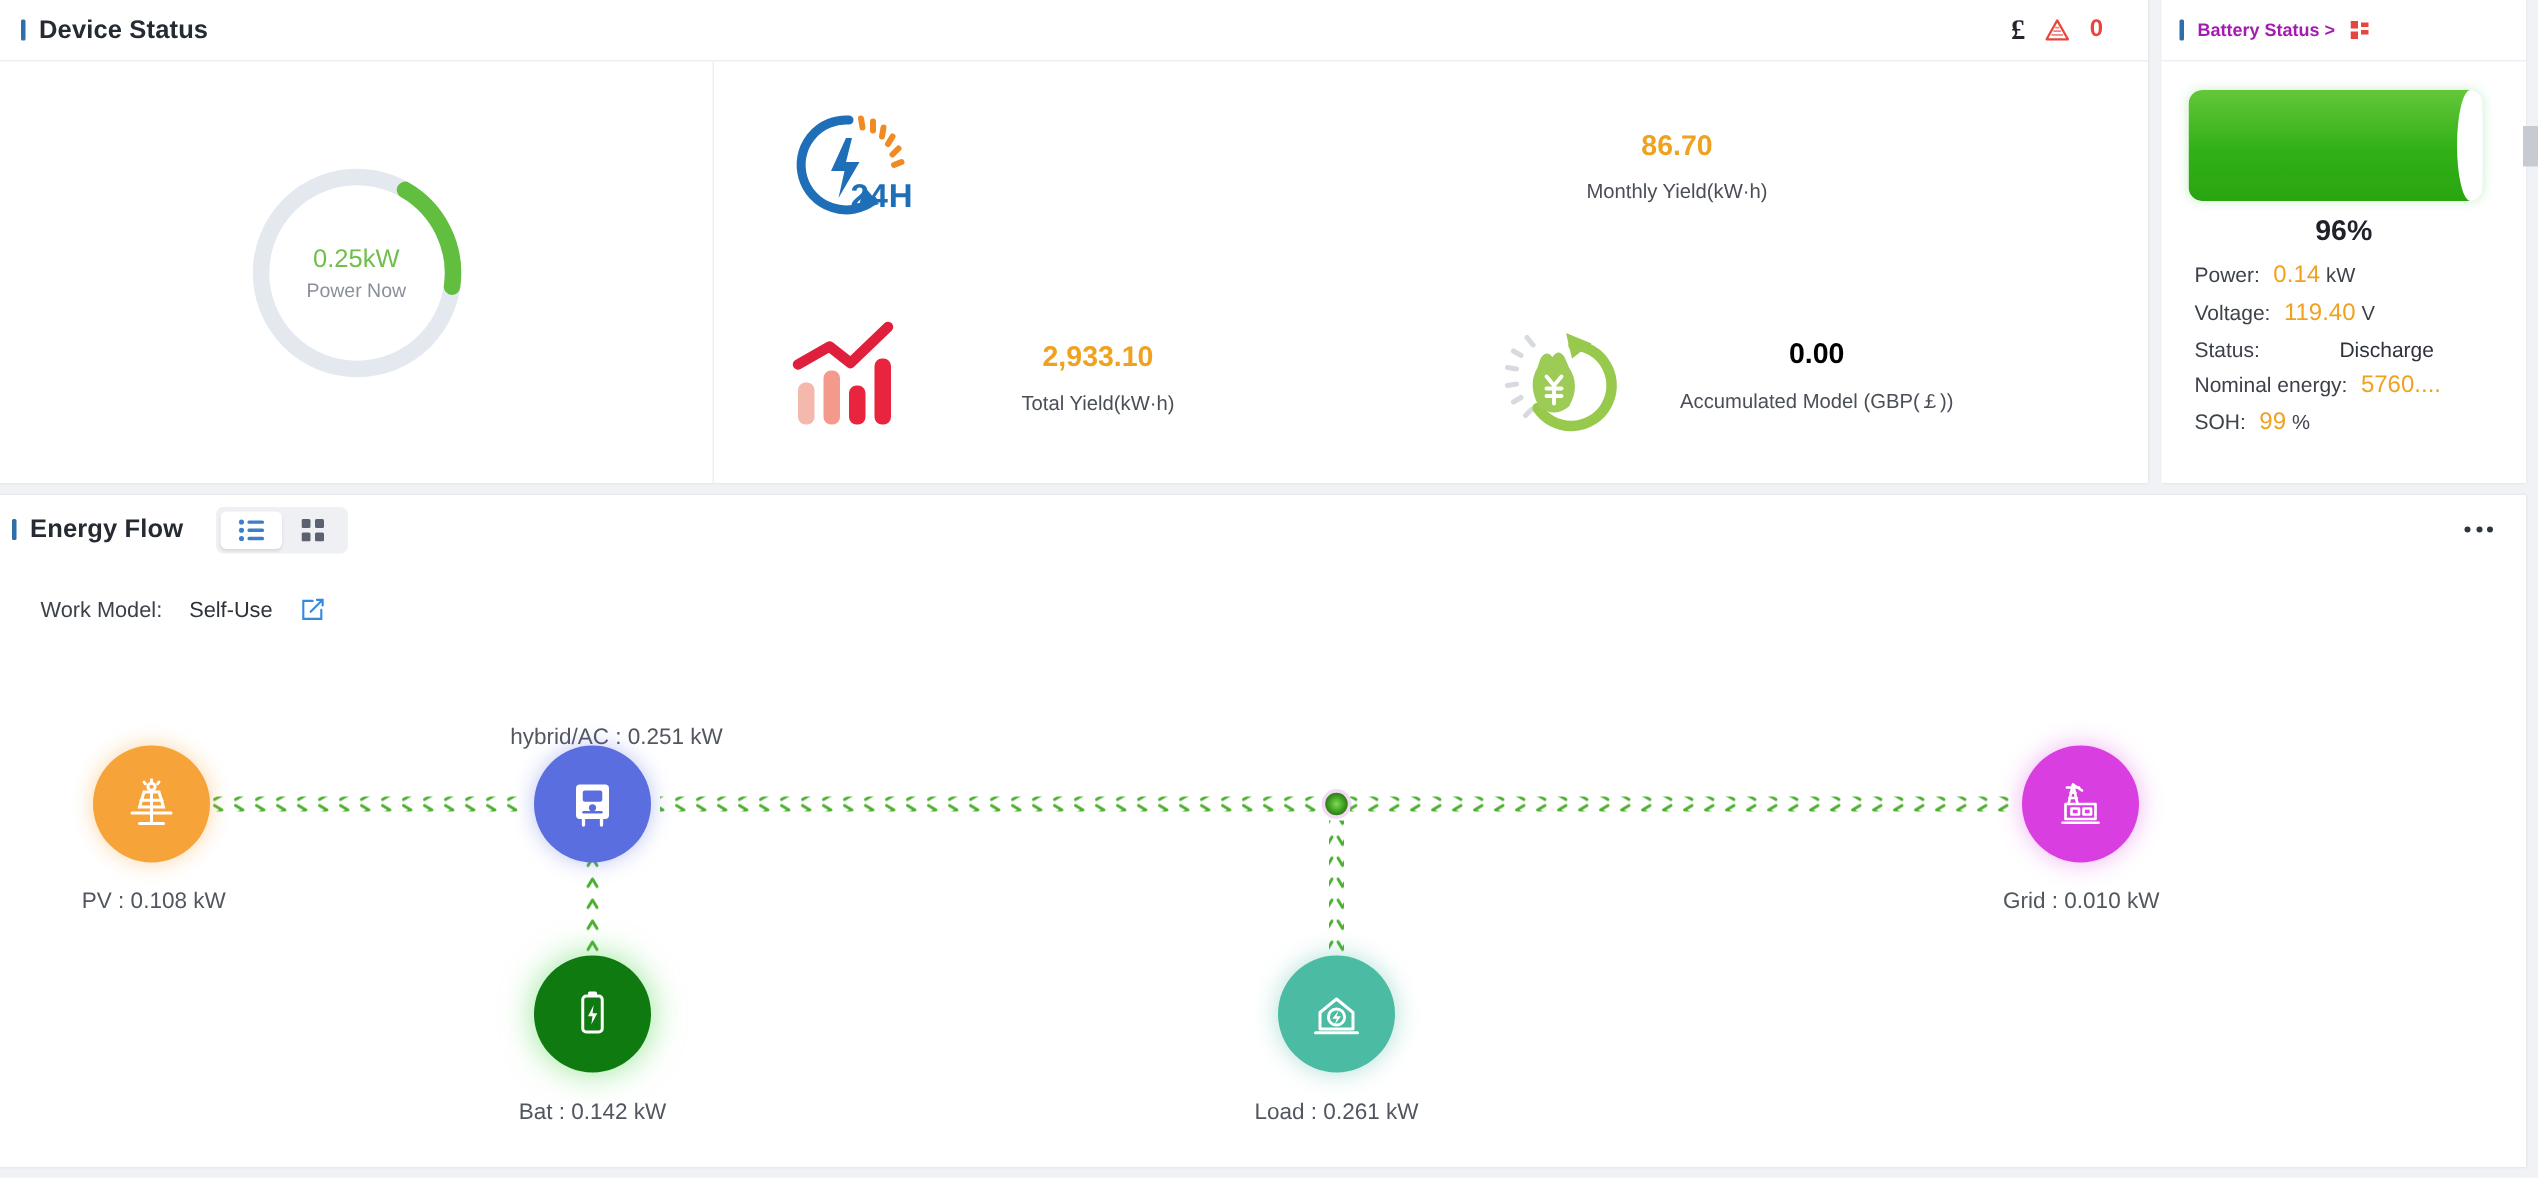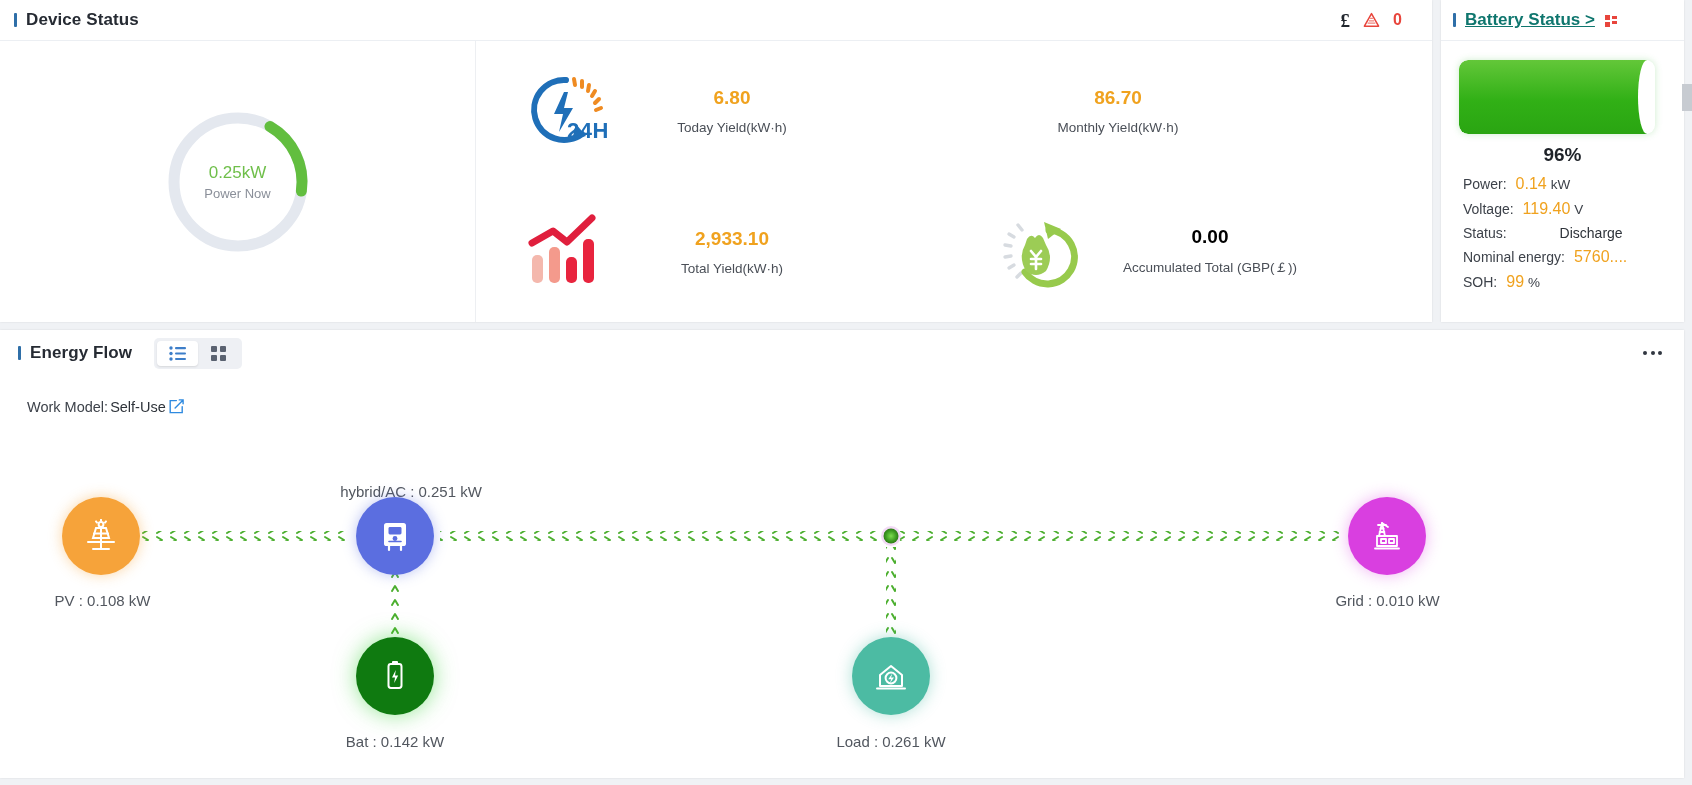--- a/index.html
+++ b/index.html
@@ -55,21 +55,21 @@
   .v-green { color:#000000; }
 
   
   .bat-panel {
     position:absolute; left:1441px; top:0; width:243px; height:322px;
     background:#fff; box-shadow:0 0 2px rgba(0,0,0,.10);
   }
   .bat-head { height:41px; display:flex; align-items:center; padding:0 12px;
               border-bottom:1px solid #eceff3; }
   .bat-link {
-    font-size:17px; font-weight:bold; color:#0f766e; text-decoration:underline;
+    font-size:12px; font-weight:bold; color:#a21caf; 
     cursor:pointer; white-space:nowrap;
   }
   .bat-badge { margin-left:10px; width:13px; height:13px; display:inline-block;}
   .bat-body { padding:14px 0 0 0; }
   .bat-graphic { position:relative; height:76px; margin:5px 0 0 18px; }
   .bat-shell {
     position:relative; width:196px; height:74px; background:#fff;
     border-radius:9px; box-shadow:0 0 7px rgba(90,200,90,.30);
     overflow:hidden;
   }
@@ -92,35 +92,35 @@
   .bat-key { color:#3d424a; }
   .bat-num { color:#f0a21e; font-size:16px; margin:0 4px 0 9px; white-space:nowrap;}
   .bat-unit { color:#3d424a; font-size:13.5px; }
   .bat-plain { color:#2e333a; font-size:14px; margin-left:9px;padding-left:44px; }
 
   
   .flow-card {
     position:absolute; left:0; top:330px; width:1684px; height:448px;
     background:#fff; box-shadow:0 0 2px rgba(0,0,0,.10);
   }
-  .flow-head { height:46px; display:flex; align-items:center; padding:0 16px 0 18px; }
+  .flow-head { height:46px; display:flex; align-items:center; padding:0 16px 0 8px; }
   .toggle {
     margin-left:22px; display:flex; background:#eef0f4; border-radius:5px;
     padding:3px; gap:0;
   }
   .tg-btn {
     width:41px; height:25px; display:flex; align-items:center; justify-content:center;
     border-radius:4px; cursor:pointer;
   }
   .tg-btn.active { background:#fff; box-shadow:0 1px 2px rgba(0,0,0,.10); }
   .dots { margin-left:auto; display:flex; gap:3.5px; cursor:pointer; padding:6px; }
   .dots i { width:4px; height:4px; border-radius:50%; background:#303640; display:block;}
 
   .work-model {
-    display:flex; align-items:center; gap:2px;
+    display:flex; align-items:center; gap:18px;
     padding:22px 0 0 27px; font-size:14.5px; color:#3d424a;
   }
   .wm-label { color:#3d424a; }
   .wm-value { color:#2e333a; }
   .wm-edit { cursor:pointer; display:inline-flex; }
 
   
   .diagram { position:relative; width:1684px; height:330px; }
   .diagram svg.links { position:absolute; left:0; top:0; }
 
@@ -179,24 +179,20 @@
                 <line x1="54" y1="11" x2="55" y2="17"></line>
                 <line x1="62" y1="13" x2="62" y2="19"></line>
                 <line x1="69" y1="17" x2="68" y2="23"></line>
                 <line x1="75" y1="23" x2="72" y2="28"></line>
                 <line x1="79" y1="31" x2="75" y2="35"></line>
                 <line x1="81" y1="40" x2="76" y2="42"></line>
               </g>
               <path d="M44 24 L34 46 H43 L39 64 L53 40 H44 L48 24 Z" fill="#1f6fb8"></path>
               <text x="47" y="70" font-family="Liberation Sans, sans-serif" font-size="22" font-weight="bold" fill="#1f6fb8" letter-spacing="0.5">24H</text>
             </svg>
-          </div>
-          <div class="stat-txt">
-            <div class="stat-val v-amber">6.80</div>
-            <div class="stat-lbl">Today Yield(kW·h)</div>
           </div>
         </div>
 
         <div class="stat">
           <div class="stat-txt">
             <div class="stat-val v-amber">86.70</div>
             <div class="stat-lbl">Monthly Yield(kW·h)</div>
           </div>
         </div>
 
@@ -234,21 +230,21 @@
                 <line x1="33" y1="42" x2="38" y2="48"></line>
                 <line x1="43" y1="42" x2="38" y2="48"></line>
                 <line x1="33" y1="50" x2="43" y2="50"></line>
                 <line x1="33" y1="55" x2="43" y2="55"></line>
                 <line x1="38" y1="48" x2="38" y2="60"></line>
               </g>
             </svg>
           </div>
           <div class="stat-txt">
             <div class="stat-val v-green">0.00</div>
-            <div class="stat-lbl">Accumulated Total (GBP(￡))</div>
+            <div class="stat-lbl">Accumulated Model (GBP(￡))</div>
           </div>
         </div>
 
       </div>
     </div>
   </section>
 
   <aside class="bat-panel">
     <div class="bat-head">
       <span class="head-bar"></span>

